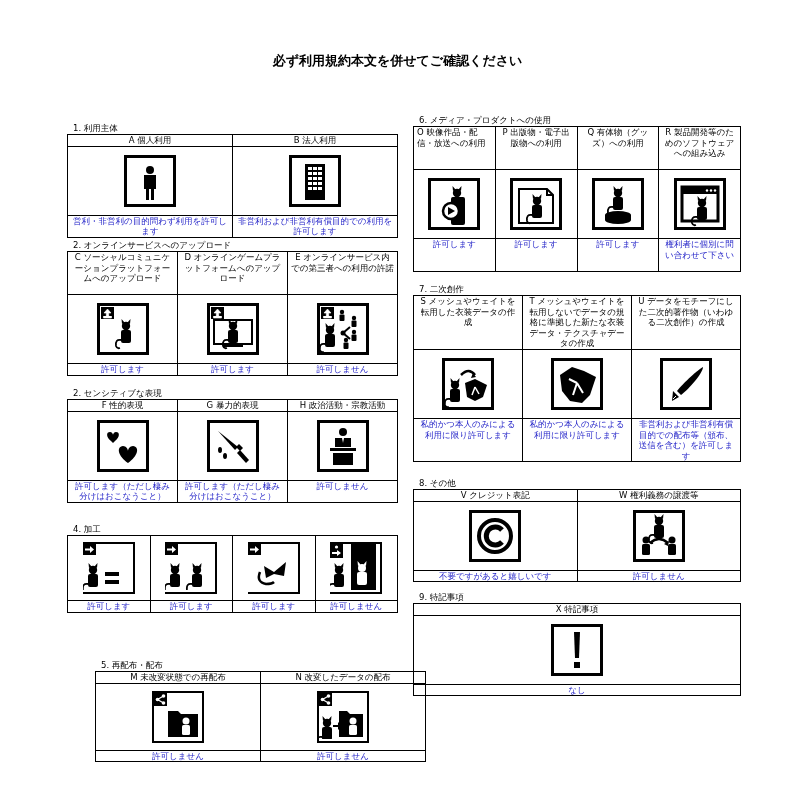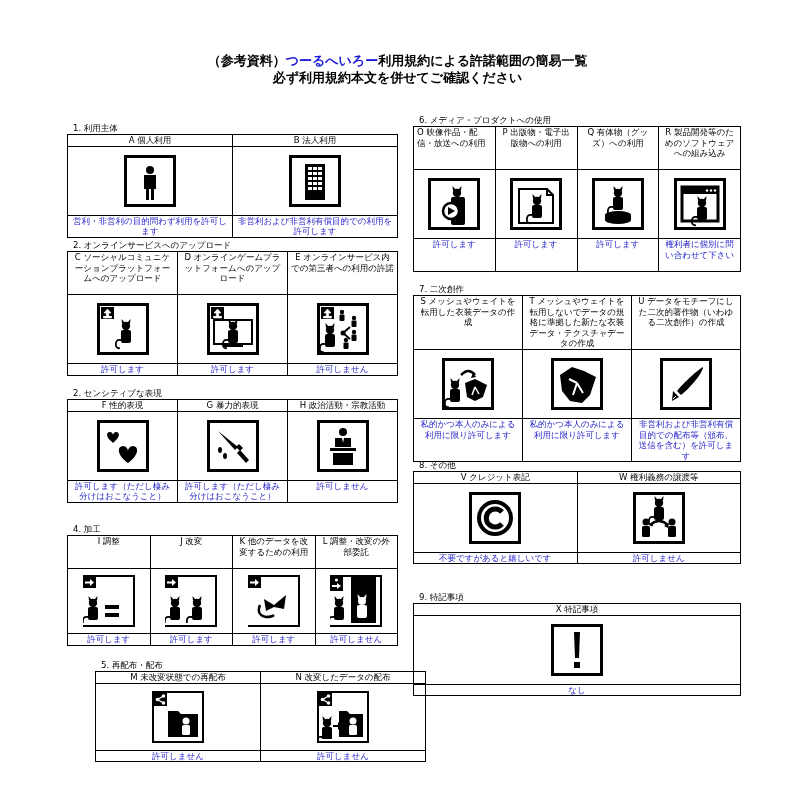--- a/index.html
+++ b/index.html
@@ -45,21 +45,20 @@
       <path d="M9.5,3 L3.5,6.5 L9.5,10" stroke="#fff" stroke-width="1.2" fill="none"></path>
     </g>
     <g id="man">
       <circle cx="0" cy="0" r="2.2"></circle>
       <rect x="-2.5" y="2.6" width="5" height="6.5" rx="1"></rect>
     </g>
   </defs>
 </svg>
 
 <div class="title">
-  <div><span>（参考資料）</span><span class="brand">つーるへいろー</span><span>利用規約による許諾範囲の簡易一覧</span></div>
   <div>必ず利用規約本文を併せてご確認ください</div>
 </div>
 
 <div class="sec" style="left:67px;top:115px;width:331px;margin-top:8px;">
   <div class="sec-h">1. 利用主体</div>
   <table>
     <tbody>
         <tr>
       <td class="hd">A 個人利用</td>
       <td class="hd">B 法人利用</td>
@@ -173,26 +172,20 @@
       <td class="rs">許可しません</td>
     </tr>
   </tbody>
     </table>
 </div>
 
 <div class="sec" style="left:67px;top:524px;width:331px;">
   <div class="sec-h">4. 加工</div>
   <table>
     <tbody>
-        <tr>
-      <td class="hd" style="height:32px">I 調整</td>
-      <td class="hd">J 改変</td>
-      <td class="hd">K 他のデータを改変するための利用</td>
-      <td class="hd">L 調整・改変の外部委託</td>
-    </tr>
     <tr>
       <td class="ic" style="height:52px;padding:1px 0"><span class="icon" style="border-width:0;border-right:2px solid #000;border-bottom:2px solid #000;border-top:2px solid #000;"><svg viewBox="0 0 46 46">
                 <use href="#arw" x="0" y="0"></use>
                 <use href="#cat" x="10" y="26"></use>
                 <rect x="22" y="28" width="14" height="4"></rect>
                 <rect x="22" y="36" width="14" height="4"></rect>
               </svg></span></td>
       <td class="ic" style="padding:1px 0"><span class="icon" style="border-width:0;border-right:2px solid #000;border-bottom:2px solid #000;border-top:2px solid #000;"><svg viewBox="0 0 46 46">
                 <use href="#arw" x="0" y="0"></use>
                 <use href="#cat" x="10" y="26"></use>
@@ -340,21 +333,21 @@
     </tr>
     <tr>
       <td class="rs" style="height:42px">私的かつ本人のみによる利用に限り許可します</td>
       <td class="rs">私的かつ本人のみによる利用に限り許可します</td>
       <td class="rs">非営利および非営利有償目的での配布等（頒布、送信を含む）を許可します</td>
     </tr>
   </tbody>
     </table>
 </div>
 
-<div class="sec" style="left:413px;top:460px;width:328px;">
+<div class="sec" style="left:413px;top:478px;width:328px;">
   <div class="sec-h">8. その他</div>
   <table>
     <tbody>
         <tr>
       <td class="hd">V クレジット表記</td>
       <td class="hd">W 権利義務の譲渡等</td>
     </tr>
     <tr>
       <td class="ic" style="height:60px"><span class="icon"><svg viewBox="0 0 46 46">
                 <circle cx="23" cy="23" r="16" fill="none" stroke="#000" stroke-width="4"></circle>

